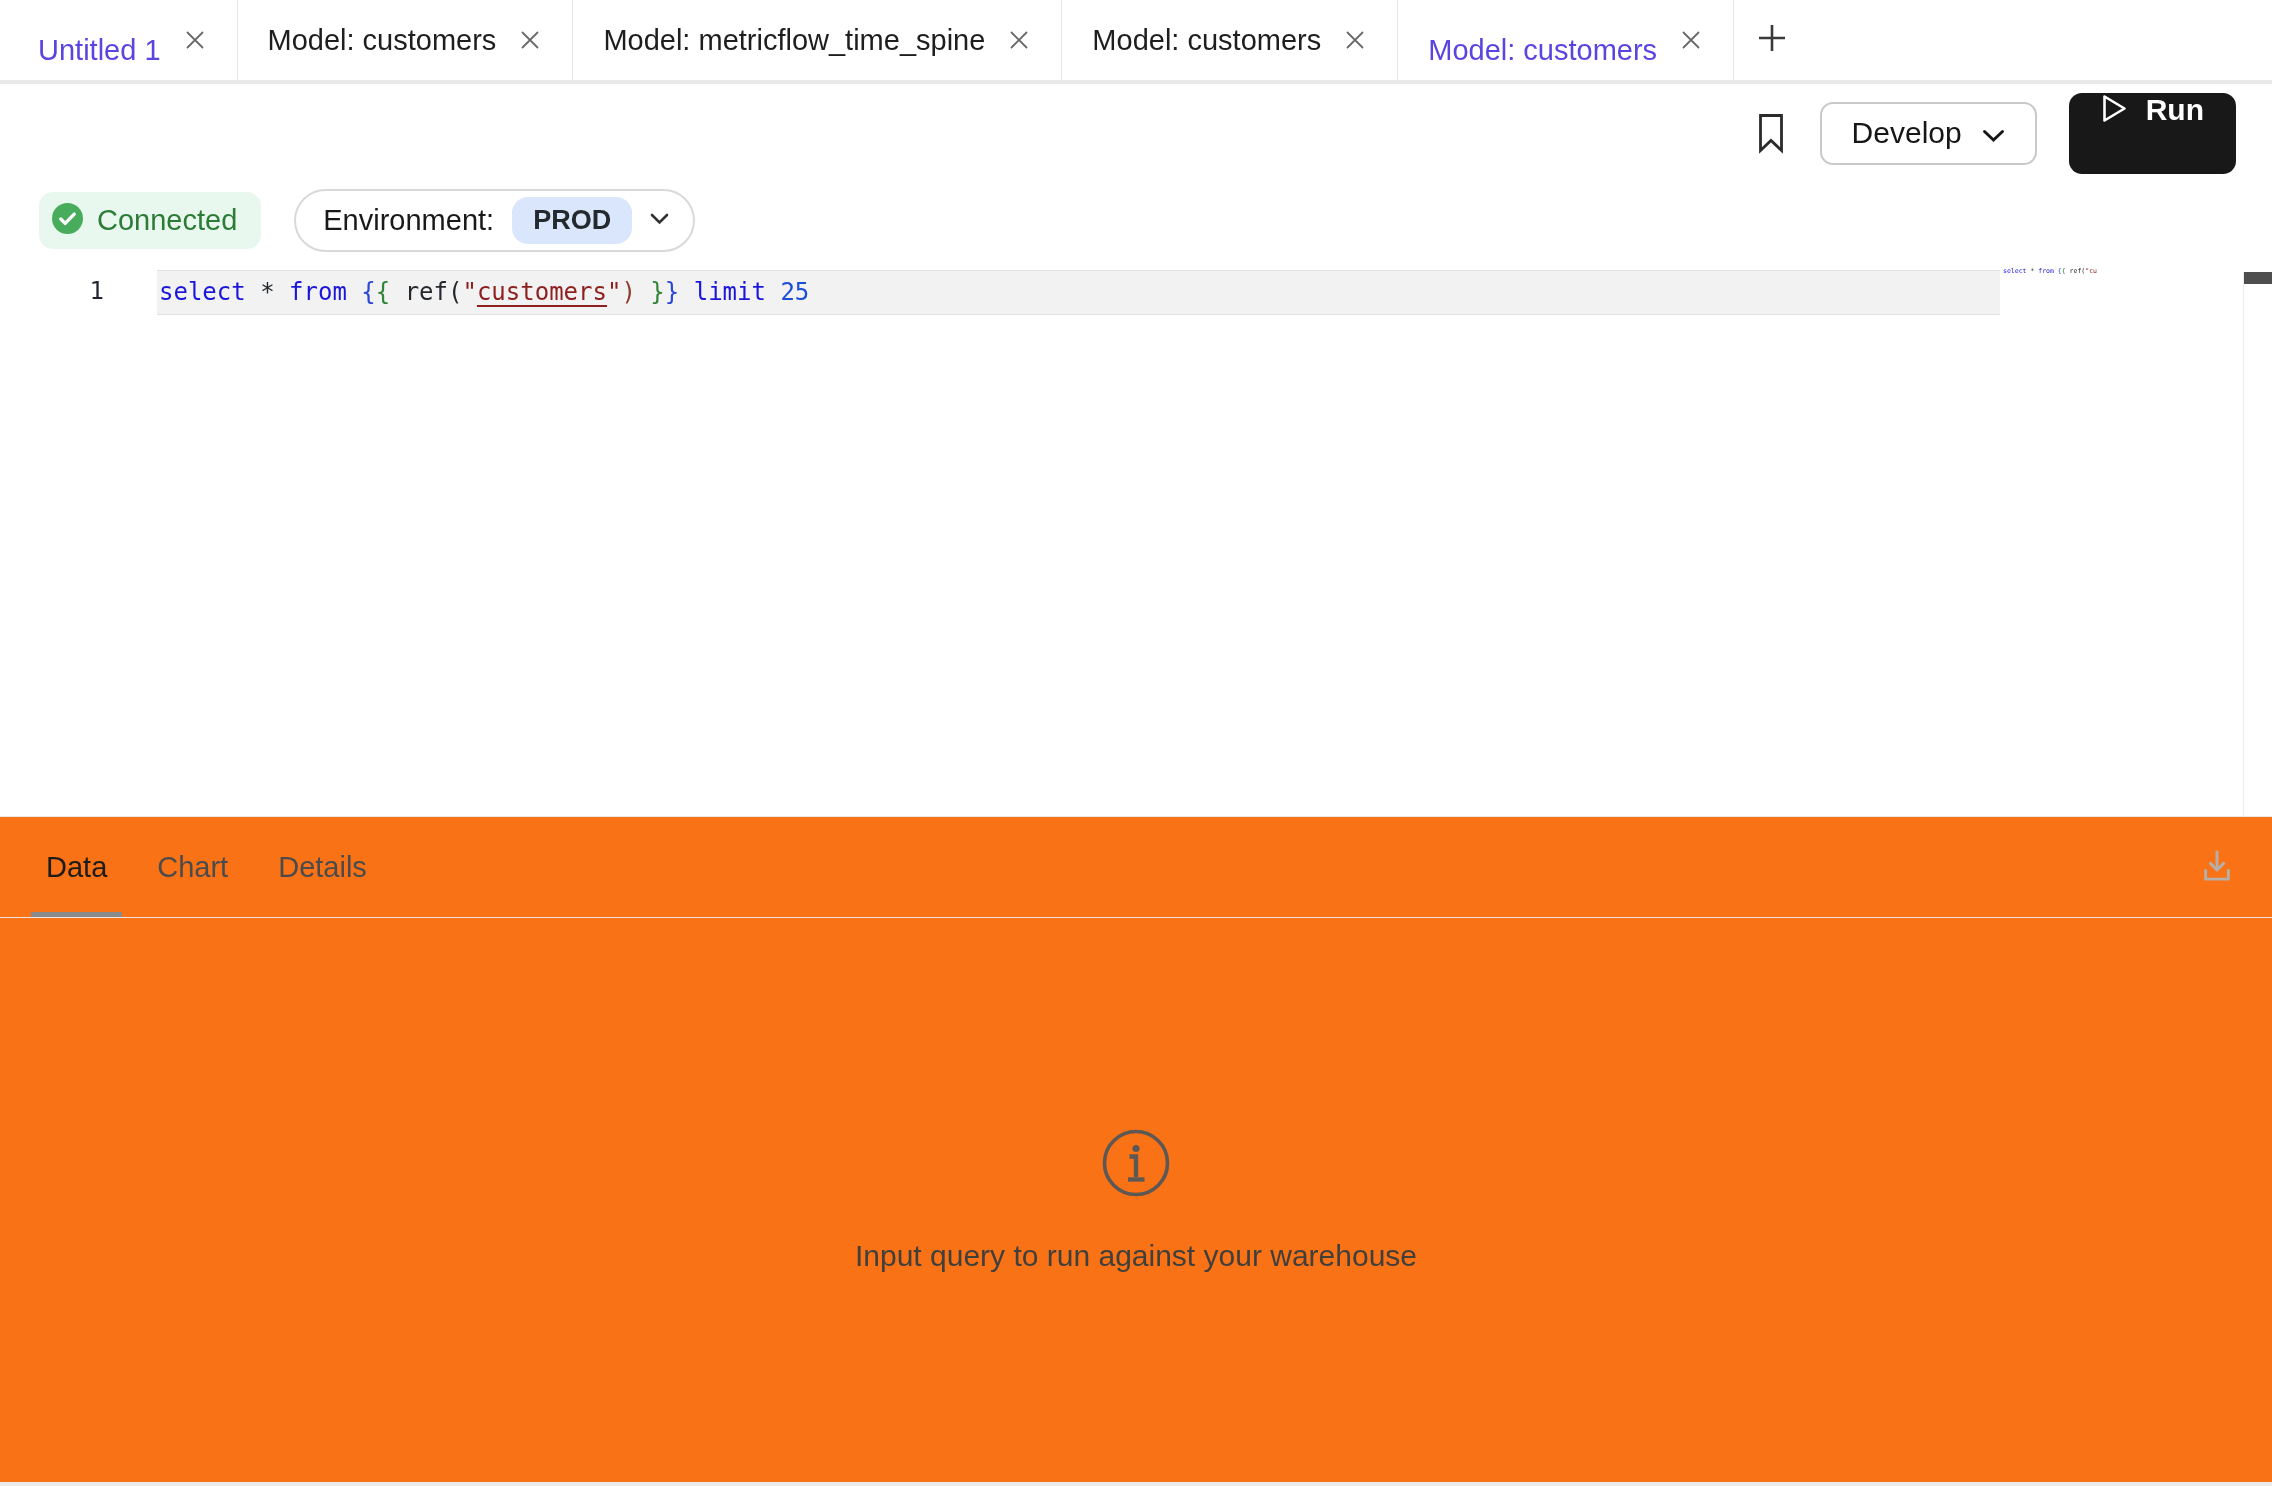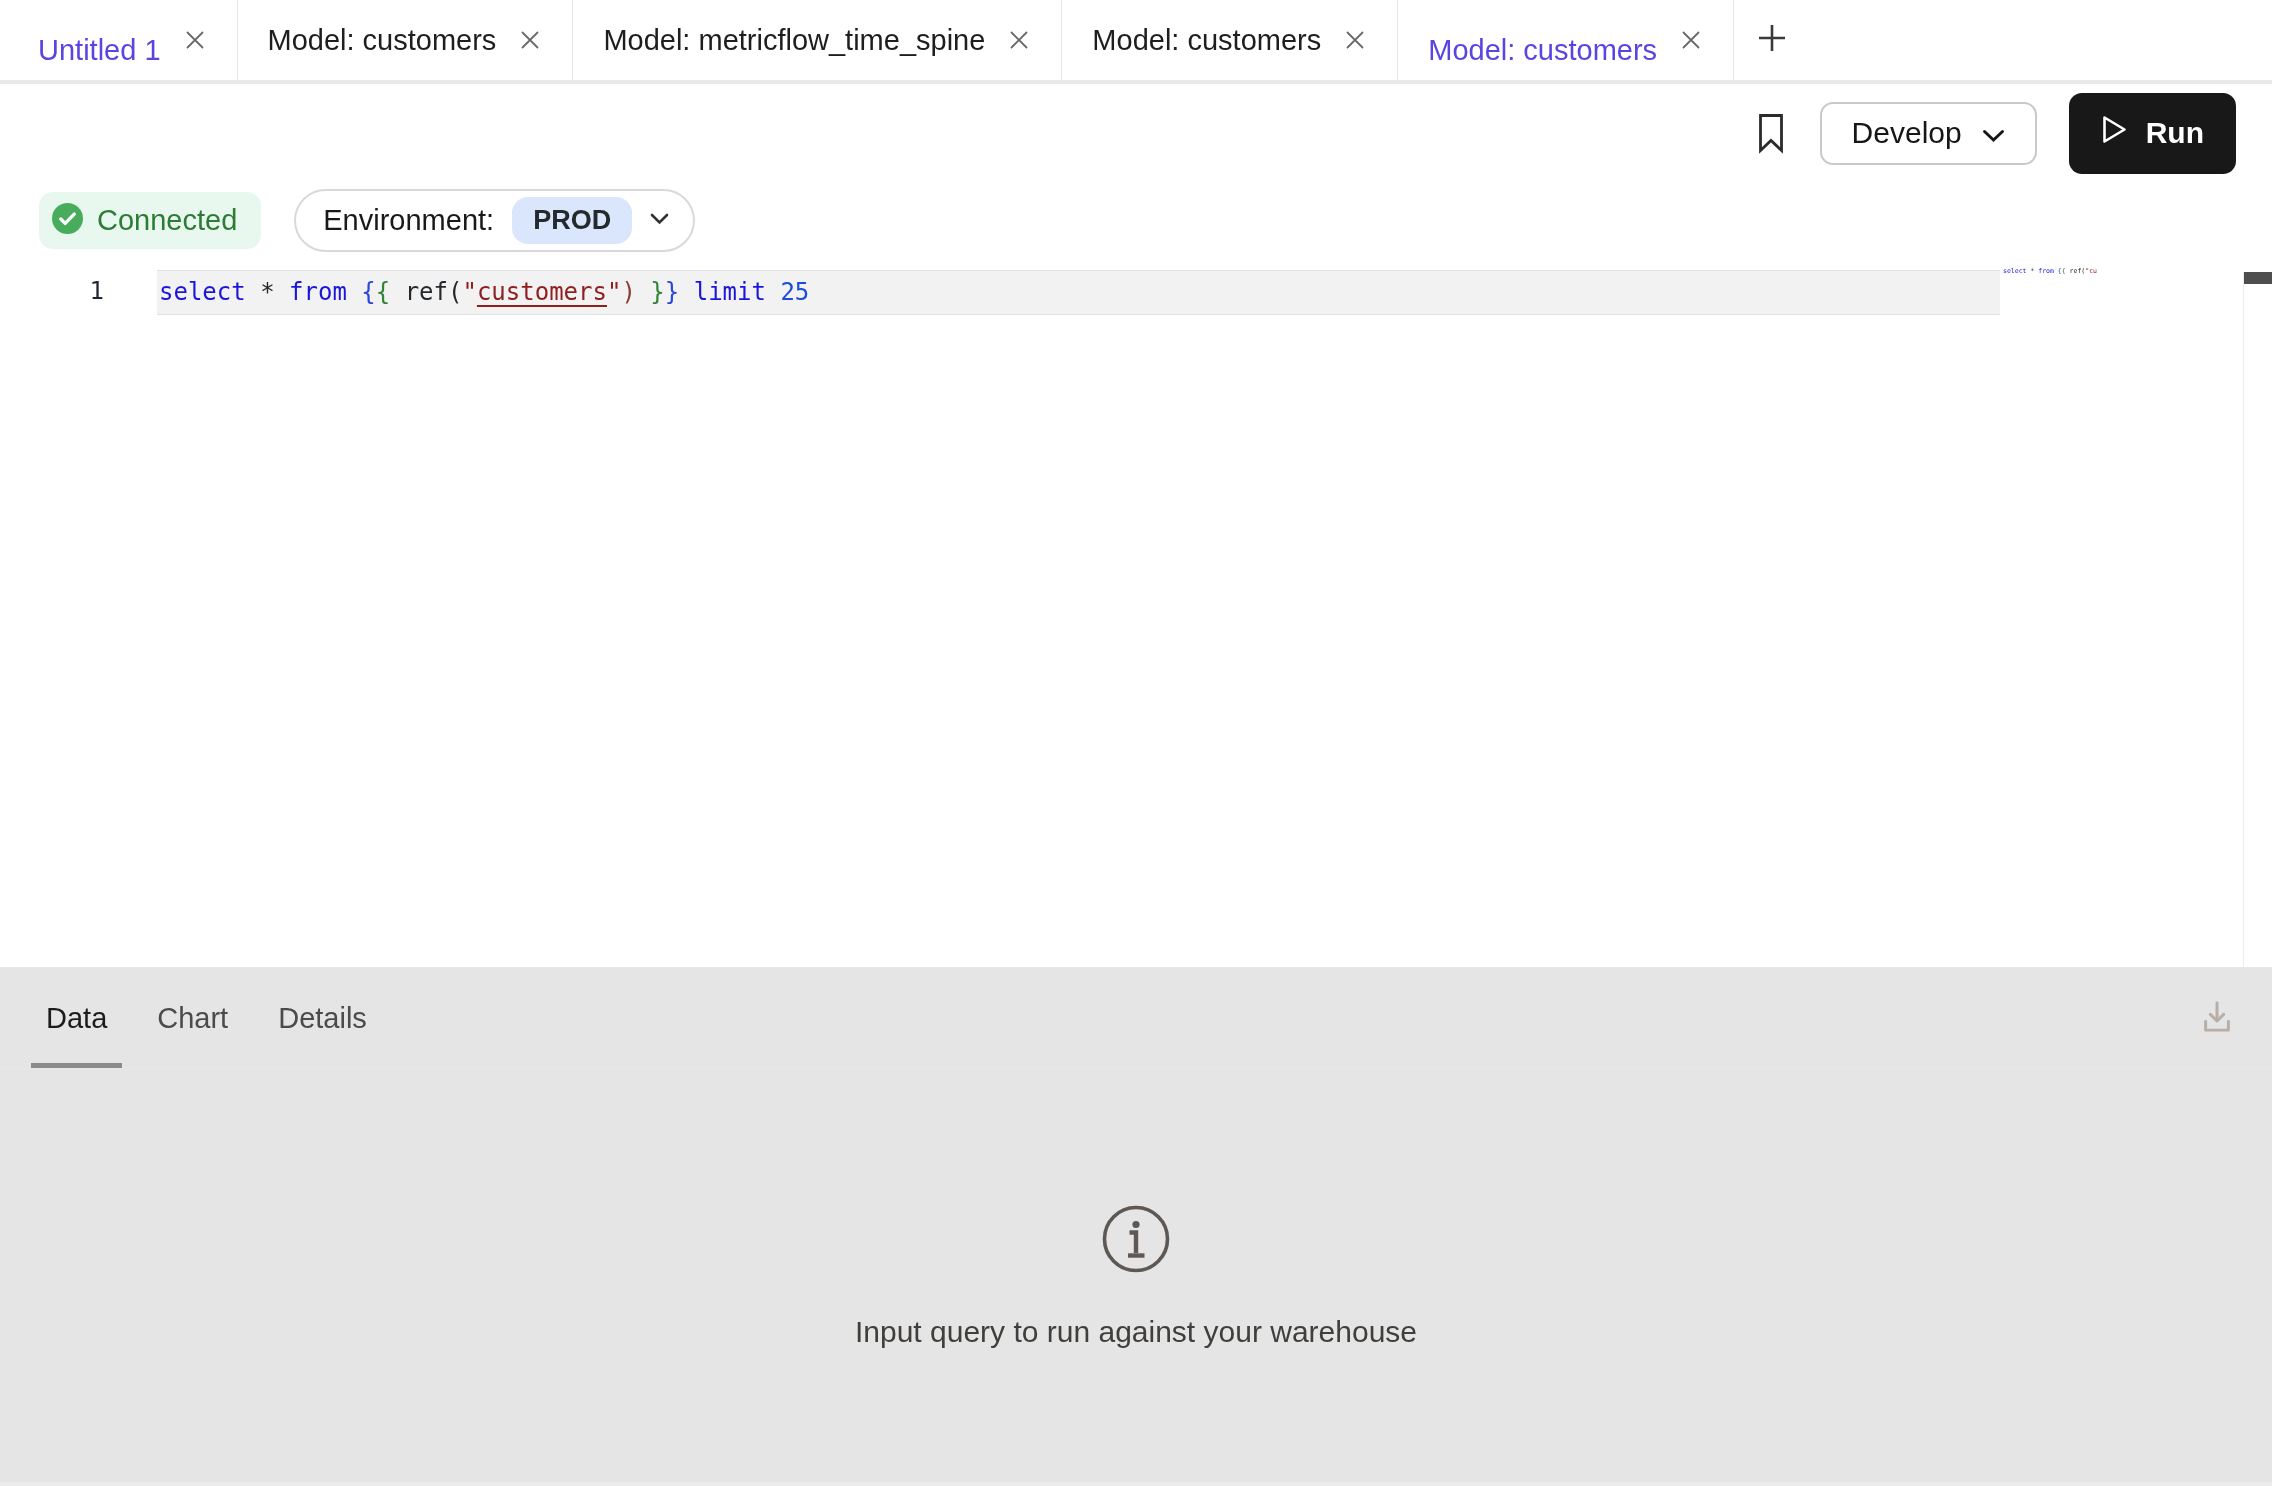--- a/index.html
+++ b/index.html
@@ -22,21 +22,21 @@
   .new-tab { display:flex; align-items:center; justify-content:center;
     width:76px; color:#3a3a3a; }
 
   
   .toolbar { height:98px; flex:none; display:flex; align-items:center;
     justify-content:flex-end; gap:32px; padding-right:36px; background:#fff;padding-left:44px; }
   .icon-btn { display:flex; align-items:center; justify-content:center; background:none; border:none; }
   .btn-develop { display:flex; align-items:center; gap:20px; height:63px;
     padding:0 30px; background:#fff; border:2px solid #c9c9c9; border-radius:13px;
     font-family:"Liberation Sans",sans-serif; font-size:30px; font-weight:500; color:#161616; }
-  .btn-run { display:flex; align-items:center; gap:18px; height:81px;
+  .btn-run { display:flex; align-items:flex-start; gap:18px; height:81px;
     padding:0 32px; background:#181818; border:none; border-radius:13px;
     font-family:"Liberation Sans",sans-serif; font-size:30px; font-weight:600; color:#ffffff; }
 
   
   .status-row { height:76px; flex:none; display:flex; align-items:center;
     gap:33px; padding-left:39px; background:#fff; }
   .badge-connected { display:flex; align-items:center; gap:14px; height:57px;
     padding:0 24px 0 13px; background:#e9f8ee; border-radius:14px; }
   .badge-connected .label { font-size:29px; color:#2c7c38; }
   .env-pill { display:flex; align-items:center; gap:18px; height:63px;
@@ -65,22 +65,22 @@
   .tok-plain { color:#24292e; }
   .tok-bracket-blue { color:#2c46d9; }
   .tok-bracket-green { color:#318338; }
   .tok-string { color:#8e2020; }
   .tok-string-underline { color:#8e2020; text-decoration:underline;
     text-decoration-thickness:2px; text-underline-offset:5px; }
   .tok-paren-red { color:#8a3e2b; }
   .tok-number { color:#1d4ed8; }
 
   
-  .results { flex:none; height:519px; border-top:1px solid #e7e7e7;
-    display:flex; flex-direction:column; background:#e5e5e5; }
+  .results { flex:none; height:670px; border-top:1px solid #e7e7e7;
+    display:flex; flex-direction:column; background:#f97316; }
   .results-header { height:101px; flex:none; position:relative; display:flex;
     align-items:stretch; gap:20px; padding-left:31px; border-bottom:1px solid #e8e8e8; }
   .rtab { display:flex; align-items:center; padding:0 15px; font-size:29px;
     color:#4b4b4b; cursor:default; }
   .rtab.active { color:#1c1c1c; border-bottom:5px solid #8a8a8a; padding-top:5px; }
   .download-btn { position:absolute; right:34px; top:28px; }
 
   .results-body { flex:1 1 auto; display:flex; flex-direction:column;
     align-items:center; justify-content:center; gap:40px; }
   .info-circle { display:flex; }

